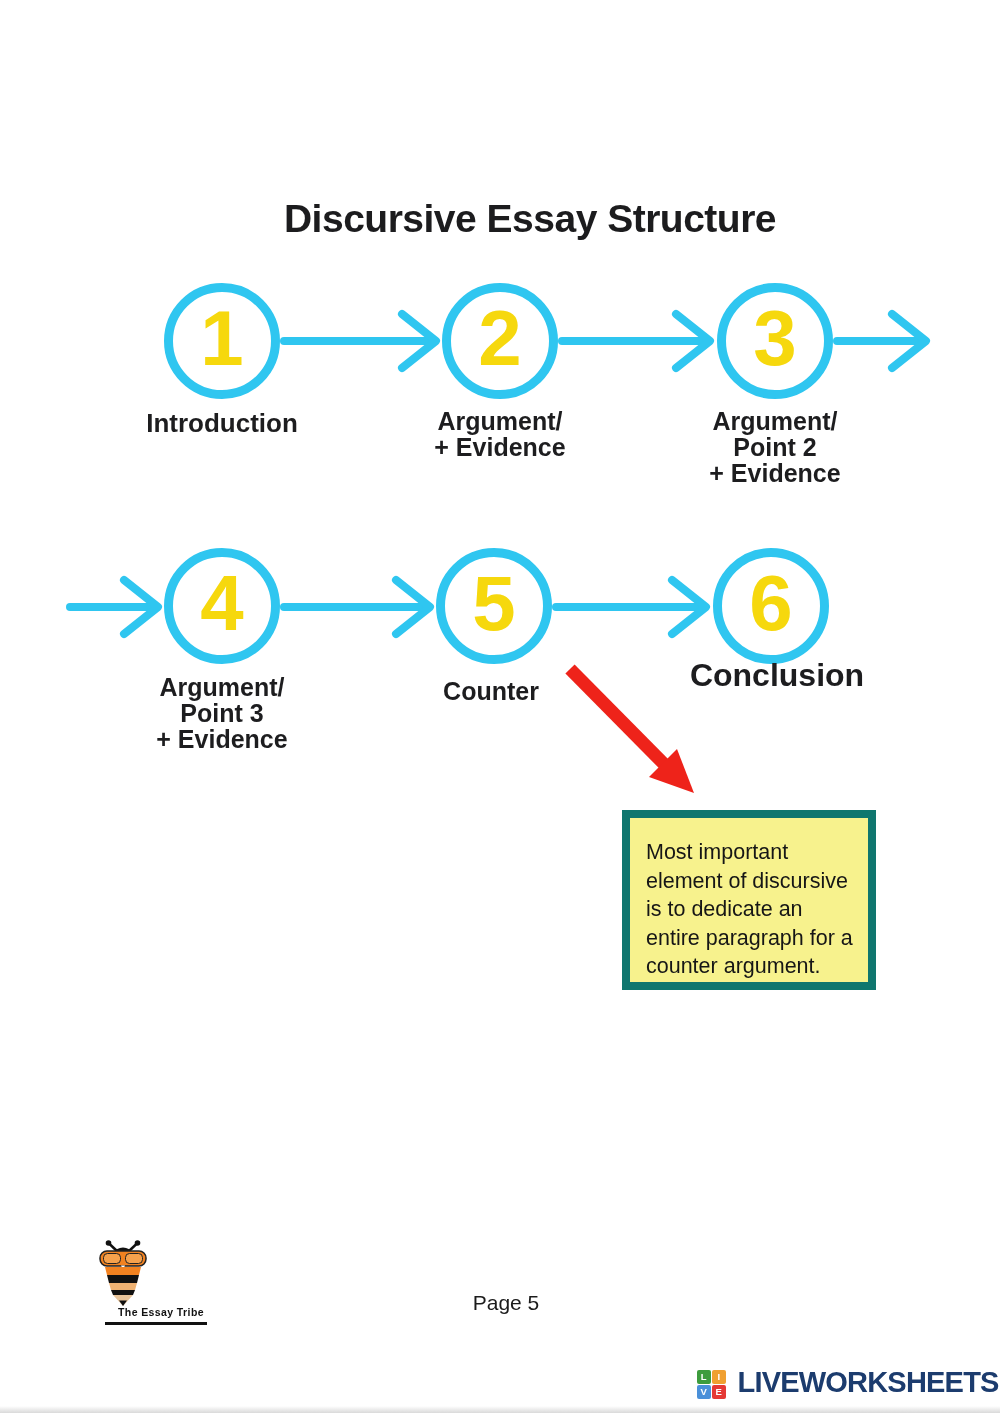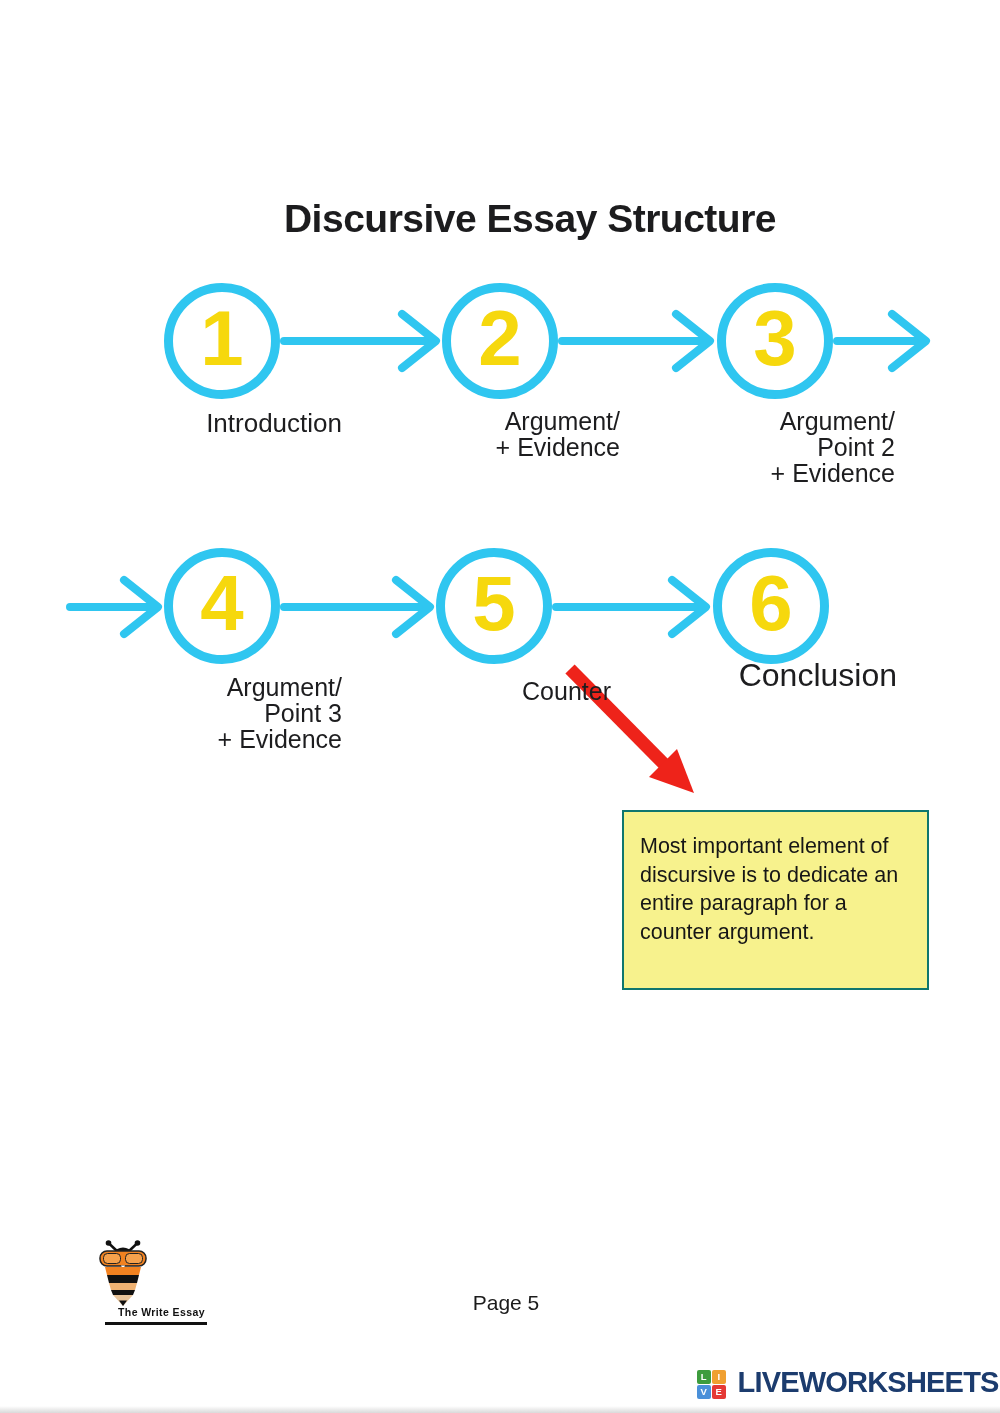--- a/index.html
+++ b/index.html
@@ -13,26 +13,26 @@
     letter-spacing:-0.5px;
     padding-left:30px;
   }
   .connector-layer { position:absolute; left:0; top:0; width:1000px; height:1413px; pointer-events:none; }
   .circle {
     position:absolute; width:98px; height:98px; border:9px solid #2fc6f0;
     border-radius:50%; background:#ffffff; display:flex; align-items:center; justify-content:center;
   }
   .num { font-size:78px; font-weight:800; color:#f6d80d; line-height:1; transform:translateY(-3px); }
   .step-label {
-    position:absolute; width:240px; text-align:right; font-weight:400;
+    position:absolute; width:240px; text-align:center; font-weight:700;
     font-size:25px; line-height:26px; color:#1d1d1f;
   }
   .callout {
-    position:absolute; left:622px; top:810px; width:307px; height:180px;
-    background:#f7f28d; border:2px solid #0f766e; box-sizing:border-box;
+    position:absolute; left:622px; top:810px; width:254px; height:180px;
+    background:#f7f28d; border:8px solid #0f766e; box-sizing:border-box;
     padding:20px 14px 0 16px; font-size:21.5px; line-height:28.5px; color:#161616;
   }
   .bee-logo { position:absolute; left:96px; top:1240px; width:54px; height:66px; }
   .logo-text {
     position:absolute; left:118px; top:1306px; font-size:10.5px; font-weight:800;
     color:#111111; letter-spacing:0.4px; white-space:nowrap;
   }
   .logo-underline { position:absolute; left:105px; top:1322px; width:102px; height:2.5px; background:#111111; }
   .page-label {
     position:absolute; left:406px; top:1291px; width:200px; text-align:center;
@@ -145,21 +145,21 @@
     <rect x="7.5" y="13.5" width="17" height="10" rx="4" fill="#f6a14c" stroke="#222" stroke-width="1"></rect>
     <rect x="29.5" y="13.5" width="17" height="10" rx="4" fill="#f6a14c" stroke="#222" stroke-width="1"></rect>
     <path d="M25 25.5 L29 25.5 L27 29.5 Z" fill="#ffffff"></path>
     <path d="M9 27 L45 27 L43 35 L11 35 Z" fill="#f28220"></path>
     <path d="M11 35 L43 35 L41 43 L13 43 Z" fill="#111"></path>
     <path d="M13 43 L41 43 L39 50 L15 50 Z" fill="#efb273"></path>
     <path d="M15 50 L39 50 L37 55 L17 55 Z" fill="#111"></path>
     <path d="M17 55 L37 55 L27 66 Z" fill="#e8c49a"></path>
     <path d="M23 60.5 L31 60.5 L27 66 Z" fill="#111"></path>
   </svg>
-  <div class="logo-text">The Write Essay</div>
+  <div class="logo-text">The Essay Tribe</div>
   <div class="logo-underline"></div>
 
   <div class="page-label">Page 5</div>
 
   <div class="brand">
     <div class="brand-grid">
       <span class="tile tile-l">L</span>
       <span class="tile tile-i">I</span>
       <span class="tile tile-v">V</span>
       <span class="tile tile-e">E</span>

